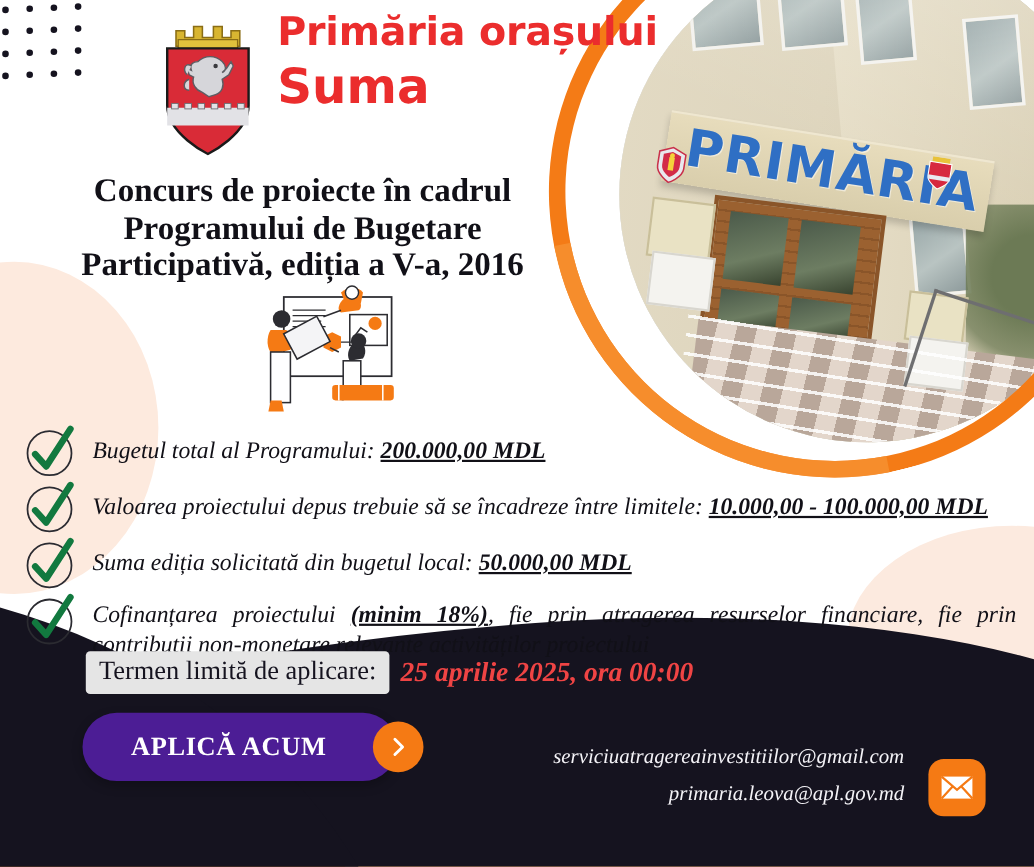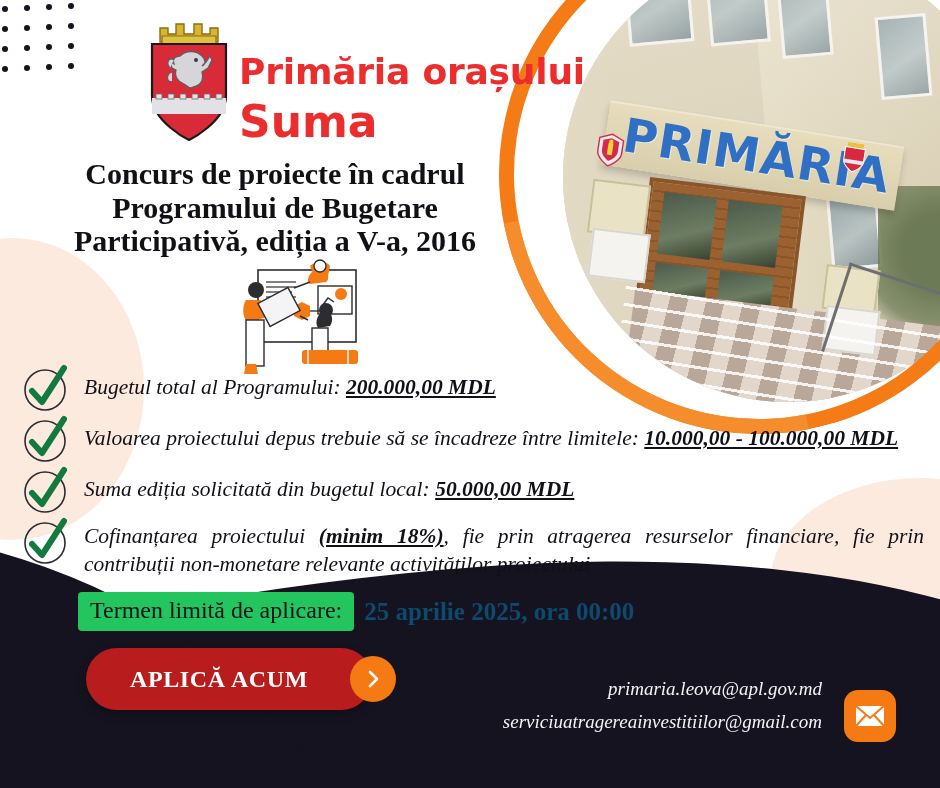--- a/index.html
+++ b/index.html
@@ -207,21 +207,21 @@
     border-radius:0 62% 0 0 / 0 70% 0 0;
     transform:rotate(2deg);
     z-index:2;
   }
 
   
   .content{position:absolute;inset:0;z-index:10;}
 
   .brand{
     position:absolute;left:140px;top:12px;
-    display:flex;align-items:flex-end;gap:1px;
+    display:flex;align-items:flex-start;gap:14px;
   }
   .coat{width:98px;height:132px;display:block;}
   .brandtext{display:flex;flex-direction:column;line-height:1;}
   .brand-l1{
     font-family:"DejaVu Sans", sans-serif;
     font-weight:bold;font-size:36px;color:#eb2d2d;
     letter-spacing:-.2px;
   }
   .brand-l2{
     font-family:"DejaVu Sans", sans-serif;
@@ -234,21 +234,21 @@
     text-align:center;
     font-family:"Liberation Serif", serif;
     font-weight:bold;
     font-size:30px;line-height:1.12;
     color:#111017;
   }
 
   .illus{position:absolute;left:222px;top:254px;width:160px;height:140px;}
 
   .bullets{
-    position:absolute;left:18px;top:368px;width:906px;
+    position:absolute;left:18px;top:390px;width:906px;
     z-index:11;
   }
   .bullet{
     position:relative;
     display:flex;align-items:flex-start;gap:9px;
     margin-bottom:7px;
   }
   .chk{width:57px;height:48px;flex:0 0 57px;margin-top:-4px;}
   .btxt{
     font-family:"Liberation Serif", serif;
@@ -258,37 +258,37 @@
     padding-top:6px;
   }
   .btxt b{font-weight:bold;text-decoration:underline;font-style:italic;}
   .bullet.wide .btxt{text-align:justify;width:848px;padding-top:2px;}
 
   .deadline{
     position:absolute;left:78px;top:592px;
     display:flex;align-items:center;z-index:12;
   }
   .deadline-chip{
-    background:#22c55e;color:#15131f;
+    background:#e5e5e5;color:#15131f;
     font-family:"Liberation Serif", serif;
     font-size:24px;
     padding:5px 12px 7px 12px;
     border-radius:4px;
   }
   .deadline-date{
     font-family:"Liberation Serif", serif;
-    font-weight:bold;
-    font-size:25px;color:#0c4a6e;
+    font-weight:bold;font-style:italic;
+    font-size:25px;color:#ef4444;
     margin-left:10px;white-space:nowrap;
   }
 
   .cta{
-    position:absolute;left:86px;top:648px;
+    position:absolute;left:75px;top:648px;
     width:286px;height:62px;
-    background:#b91c1c;
+    background:#4c1d95;
     border-radius:31px;
     display:flex;align-items:center;
     z-index:12;
     box-shadow:0 4px 10px rgba(0,0,0,.25);
   }
   .cta-label{
     font-family:"Liberation Serif", serif;
     font-weight:bold;font-size:24px;color:#ffffff;
     letter-spacing:.6px;
     margin-left:44px;
@@ -535,22 +535,22 @@
     <div class="cta">
       <span class="cta-label">APLICĂ ACUM</span>
       <span class="cta-arrow">
         <svg viewBox="0 0 24 24" width="24" height="24">
           <path d="M9 5 L16 12 L9 19" fill="none" stroke="#ffffff" stroke-width="2.6" stroke-linecap="round" stroke-linejoin="round"></path>
         </svg>
       </span>
     </div>
 
     <div class="contact">
+      <div class="mail">serviciuatragereainvestitiilor@gmail.com</div>
       <div class="mail">primaria.leova@apl.gov.md</div>
-      <div class="mail">serviciuatragereainvestitiilor@gmail.com</div>
     </div>
 
     <div class="mail-badge">
       <svg viewBox="0 0 30 22" width="30" height="22">
         <rect x="1" y="1" width="28" height="20" fill="#ffffff"></rect>
         <path d="M1 1 L15 13 L29 1" fill="none" stroke="#f57a14" stroke-width="2"></path>
         <path d="M1 21 L11 10 M29 21 L19 10" fill="none" stroke="#f57a14" stroke-width="2"></path>
       </svg>
     </div>
 

